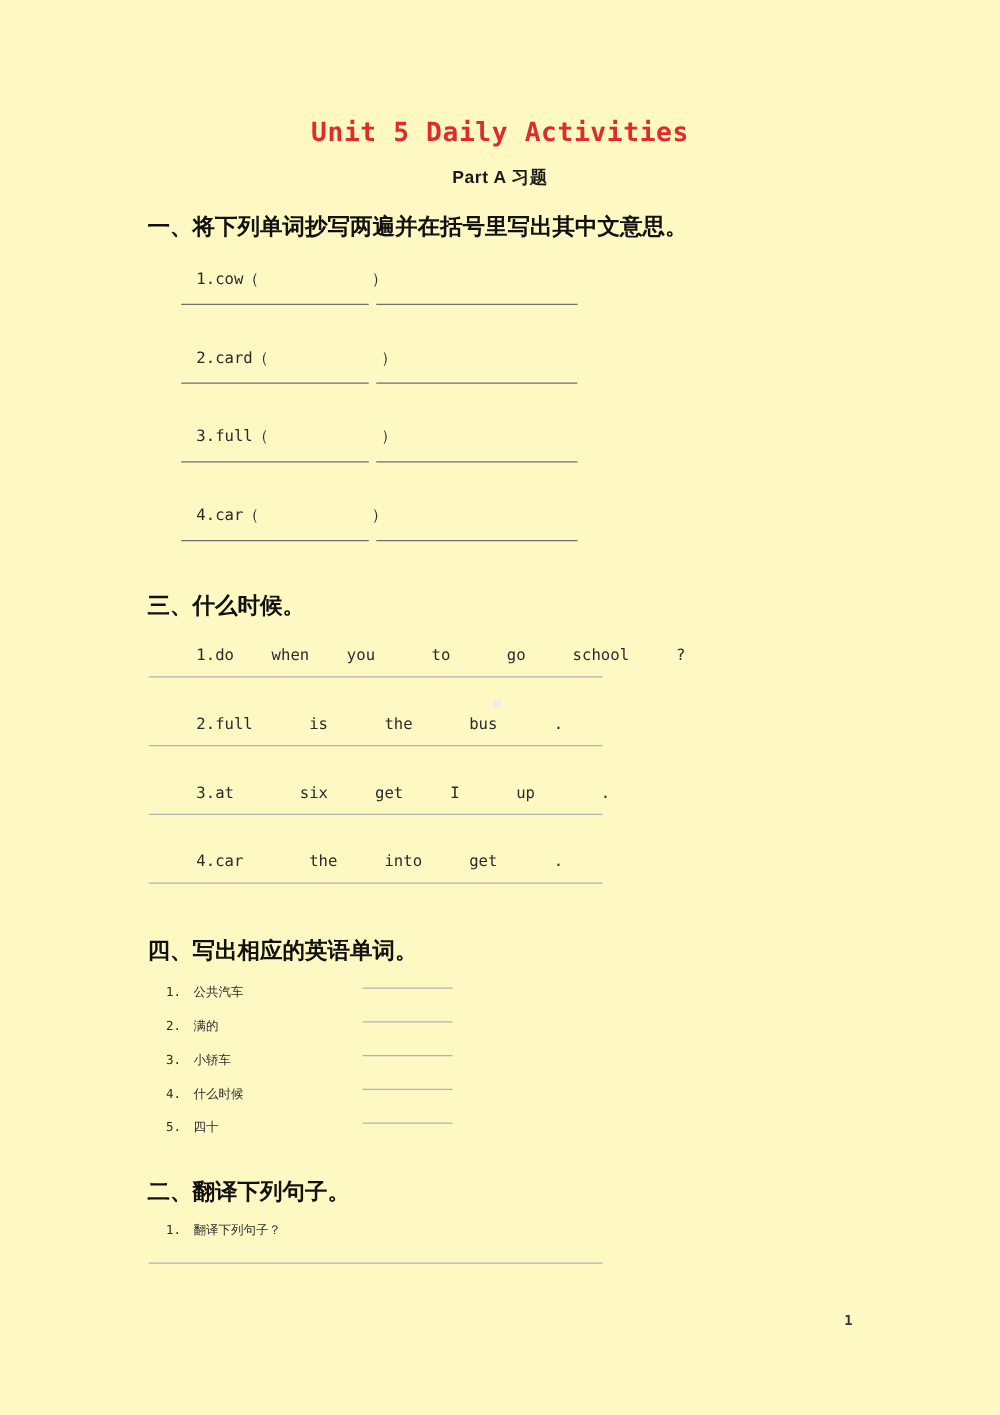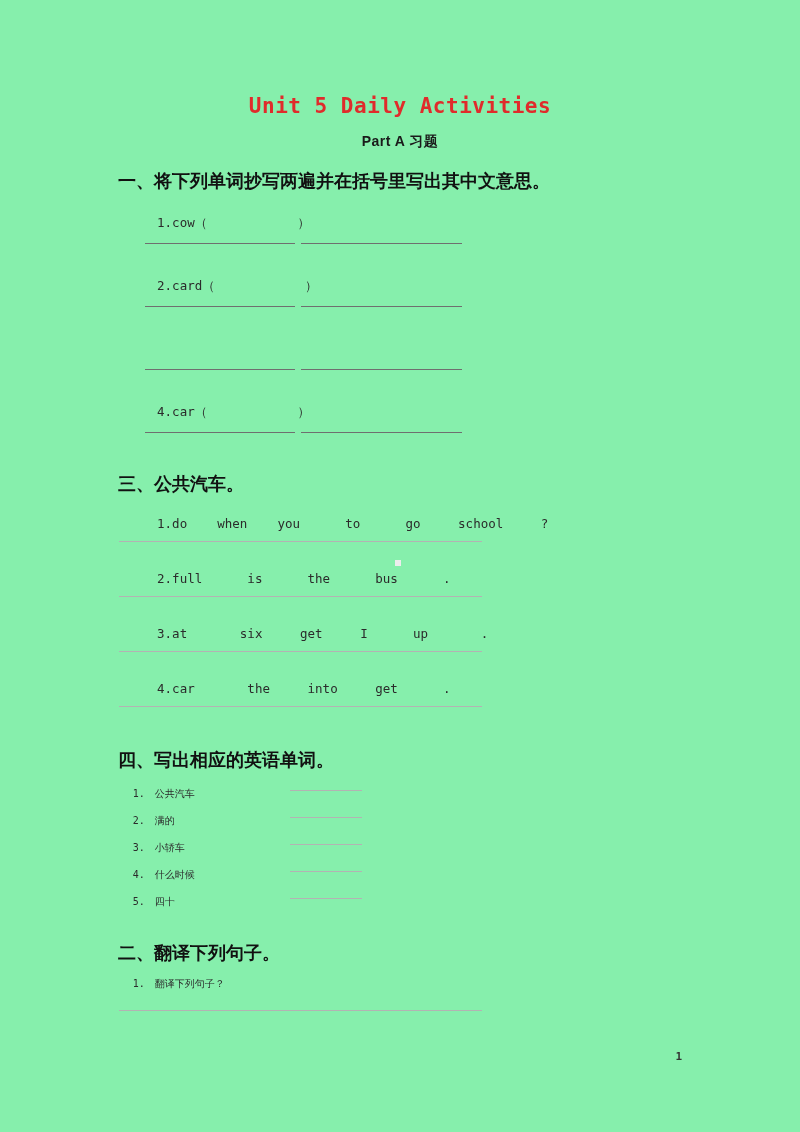--- a/index.html
+++ b/index.html
@@ -4,21 +4,21 @@
 <style>
   html, body {
     margin: 0;
     padding: 0;
     background: #ffffff;
   }
   .page {
     position: relative;
     width: 800px;
     height: 1132px;
-    background: #86efac;
+    background: #fef9c3;
     font-family: "Liberation Serif", "DejaVu Serif", serif;
     color: #1a1a1a;
     overflow: hidden;
   }
 
   
   .doc-title {
     position: absolute;
     left: 0;
     right: 0;
@@ -120,30 +120,33 @@
   </div>
   <div class="rule rule-dark" style="left:145px; top:243px; width:150px;"></div>
   <div class="rule rule-dark" style="left:301px; top:243px; width:161px;"></div>
 
   <div class="row" style="left:120px; top:263px;">
     <span class="idx">2.</span><span>card（            ）</span>
   </div>
   <div class="rule rule-dark" style="left:145px; top:306px; width:150px;"></div>
   <div class="rule rule-dark" style="left:301px; top:306px; width:161px;"></div>
 
+  <div class="row" style="left:120px; top:326px;">
+    <span class="idx">3.</span><span>full（            ）</span>
+  </div>
   <div class="rule rule-dark" style="left:145px; top:369px; width:150px;"></div>
   <div class="rule rule-dark" style="left:301px; top:369px; width:161px;"></div>
 
   <div class="row" style="left:120px; top:389px;">
     <span class="idx">4.</span><span>car（            ）</span>
   </div>
   <div class="rule rule-dark" style="left:145px; top:432px; width:150px;"></div>
   <div class="rule rule-dark" style="left:301px; top:432px; width:161px;"></div>
 
-  <div class="section-heading" style="top:472px;">三、公共汽车。</div>
+  <div class="section-heading" style="top:472px;">三、什么时候。</div>
 
   <div class="row" style="left:120px; top:501px;">
     <span class="idx">1.</span><span>do    when    you      to      go     school     ?</span>
   </div>
   <div class="rule rule-light" style="left:119px; top:541px; width:363px;"></div>
 
   <div class="row" style="left:120px; top:556px;">
     <span class="idx">2.</span><span>full      is      the      bus      .</span>
   </div>
   <div class="artifact" style="left:395px; top:560px;"></div>

